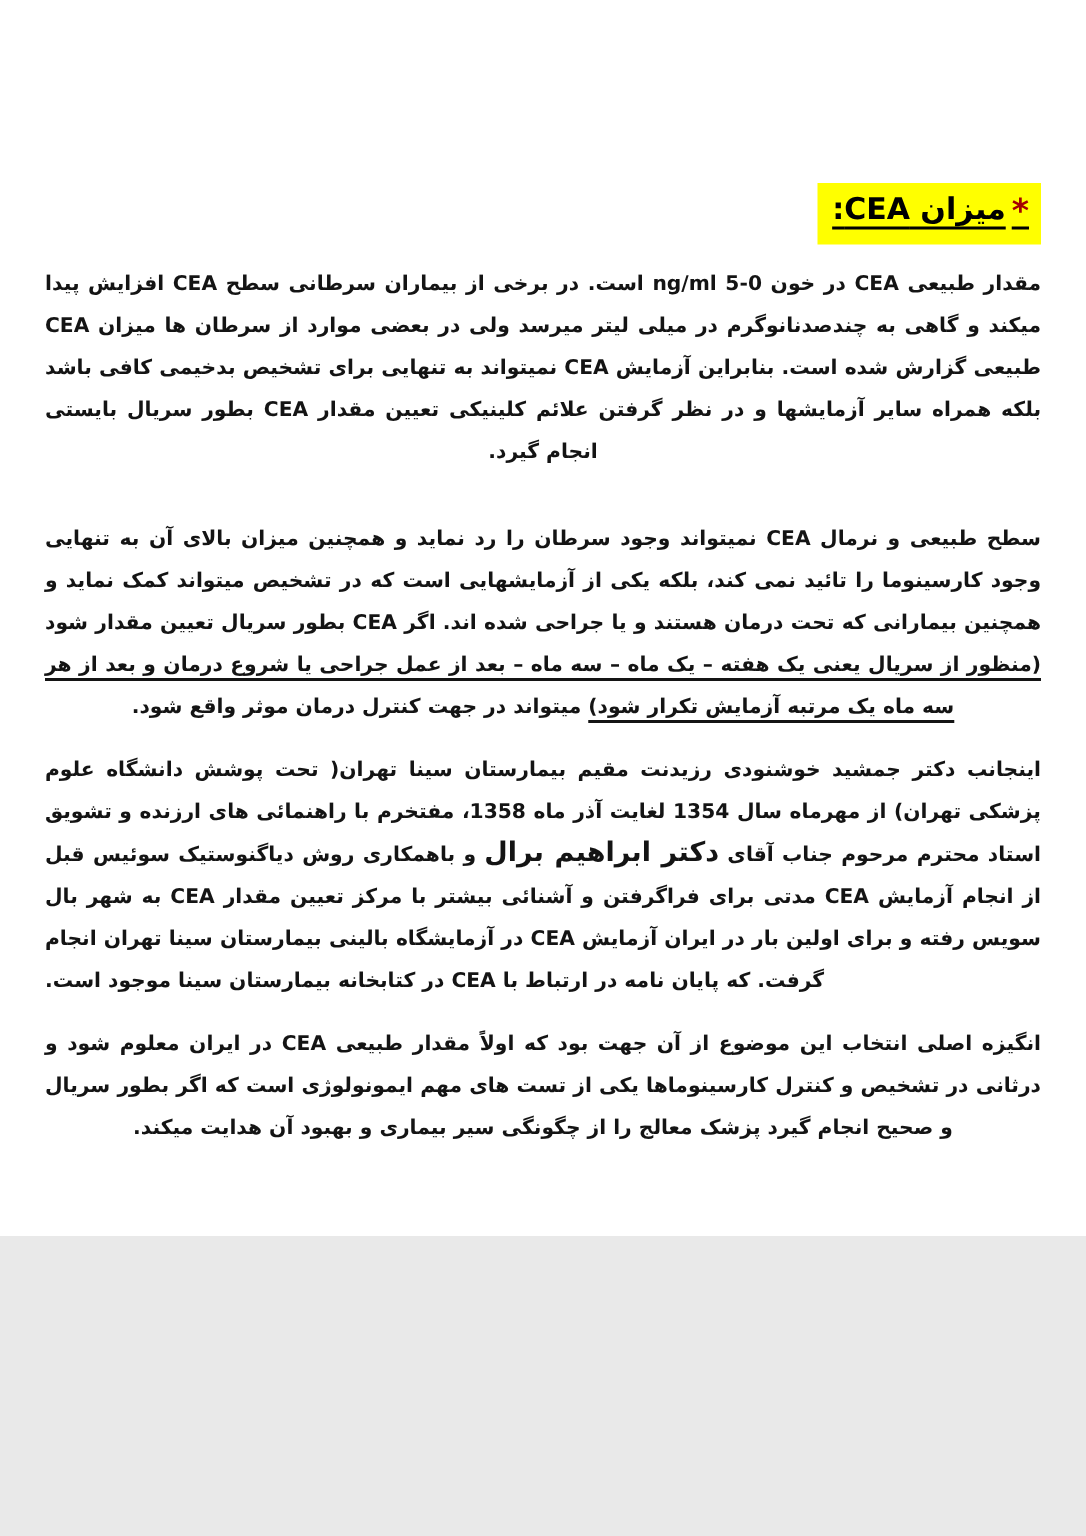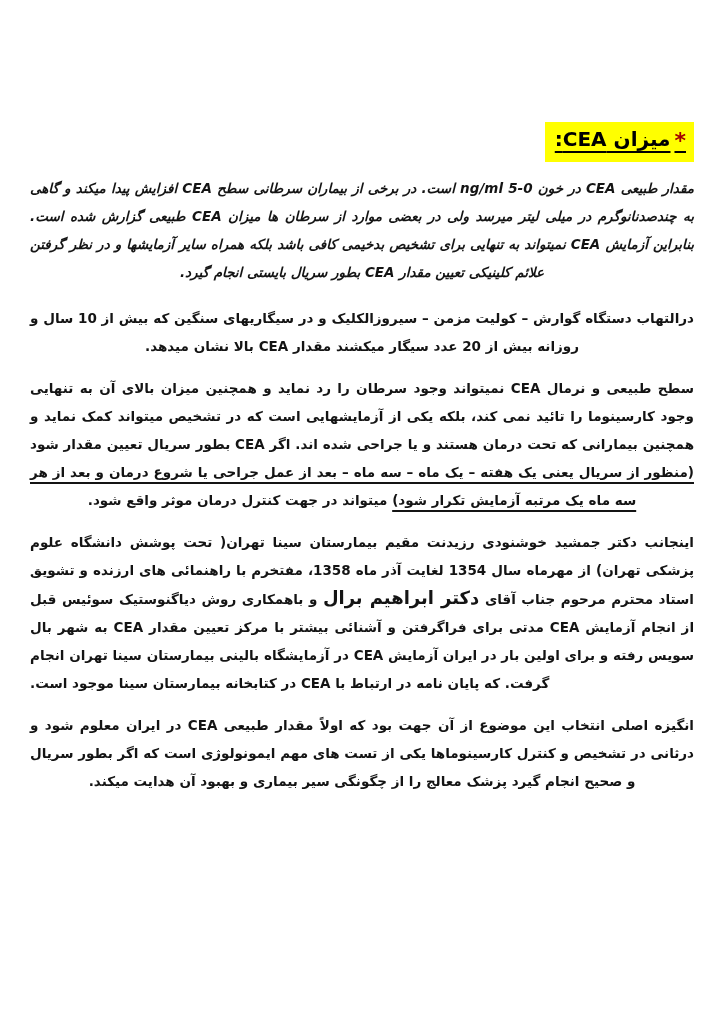--- a/index.html
+++ b/index.html
@@ -1,18 +1,18 @@
 <!DOCTYPE html>
 <html lang="fa" dir="rtl"><head>
 <meta charset="utf-8">
 <style>
   html,body { margin:0; padding:0; background:#e9e9e9; }
   .page {
     position:relative;
-    width:724px; height:1024px;
+    width:724px; height:824px;
     margin:0 auto;
     background:#ffffff;
     font-family:"DejaVu Sans", sans-serif;
     color:#111111;
     direction:rtl;
     overflow:hidden;
     box-sizing:border-box;
   }
   .content {
     padding:122px 30px 0 30px;
@@ -40,21 +40,21 @@
   p.para {
     margin:0 0 14px 0;
     font-size:13.5px;
     font-weight:bold;
     line-height:28px;
     text-align:justify;
     color:#141414;
   }
   p.para.last-center { text-align-last:center; }
   p.para.last-left   { text-align-last:left; }
-  p.para.gap-after   { margin-bottom:18px;font-style:italic; }
+  p.para.gap-after   { margin-bottom:30px; }
   .run-underline {
     text-decoration:underline;
     text-decoration-thickness:1.5px;
     text-underline-offset:5px;
   }
   .run-big {
     font-size:18px;
     line-height:28px;
   }
 </style>
@@ -64,19 +64,18 @@
 <div class="page" style="background: rgb(255, 255, 255);">
   <div class="content">
 
     <div class="heading-wrap">
       <span class="heading" style="background: rgb(255, 255, 0);">
         <span class="star" style="color: rgb(164, 0, 0);">*</span><span>میزان CEA:</span>
       </span>
     </div>
 
     <p class="para last-center gap-after"><span class="run run-normal">مقدار طبیعی CEA در خون 0-5 ng/ml است. در برخی از بیماران سرطانی سطح CEA افزایش پیدا میکند و گاهی به چندصدنانوگرم در میلی لیتر میرسد ولی در بعضی موارد از سرطان ها میزان CEA طبیعی گزارش شده است. بنابراین آزمایش CEA نمیتواند به تنهایی برای تشخیص بدخیمی کافی باشد بلکه همراه سایر آزمایشها و در نظر گرفتن علائم کلینیکی تعیین مقدار CEA بطور سریال بایستی انجام گیرد.</span></p>
-    <p class="para last-center"><span class="run run-normal">درالتهاب دستگاه گوارش – کولیت مزمن – سیروزالکلیک و در سیگاریهای سنگین که بیش از 10 سال و روزانه بیش از 20 عدد سیگار میکشند مقدار CEA بالا نشان میدهد.</span></p>
     <p class="para last-center"><span class="run run-normal">سطح طبیعی و نرمال CEA نمیتواند وجود سرطان را رد نماید و همچنین میزان بالای آن به تنهایی وجود کارسینوما را تائید نمی کند، بلکه یکی از آزمایشهایی است که در تشخیص میتواند کمک نماید و همچنین بیمارانی که تحت درمان هستند و یا جراحی شده اند. اگر CEA بطور سریال تعیین مقدار شود </span><span class="run run-underline">(منظور از سریال یعنی یک هفته – یک ماه – سه ماه – بعد از عمل جراحی یا شروع درمان و بعد از هر سه ماه یک مرتبه آزمایش تکرار شود)</span><span class="run run-normal"> میتواند در جهت کنترل درمان موثر واقع شود.</span></p>
     <p class="para last-left"><span class="run run-normal">اینجانب دکتر جمشید خوشنودی رزیدنت مقیم بیمارستان سینا تهران( تحت پوشش دانشگاه علوم پزشکی تهران) از مهرماه سال 1354 لغایت آذر ماه 1358، مفتخرم با راهنمائی های ارزنده و تشویق استاد محترم مرحوم جناب آقای </span><span class="run run-big">دکتر ابراهیم برال</span><span class="run run-normal"> و باهمکاری روش دیاگنوستیک سوئیس قبل از انجام آزمایش CEA مدتی برای فراگرفتن و آشنائی بیشتر با مرکز تعیین مقدار CEA به شهر بال سویس رفته و برای اولین بار در ایران آزمایش CEA در آزمایشگاه بالینی بیمارستان سینا تهران انجام گرفت. که پایان نامه در ارتباط با CEA در کتابخانه بیمارستان سینا موجود است.</span></p>
     <p class="para last-center"><span class="run run-normal">انگیزه اصلی انتخاب این موضوع از آن جهت بود که اولاً مقدار طبیعی CEA در ایران معلوم شود و درثانی در تشخیص و کنترل کارسینوماها یکی از تست های مهم ایمونولوژی است که اگر بطور سریال و صحیح انجام گیرد پزشک معالج را از چگونگی سیر بیماری و بهبود آن هدایت میکند.</span></p>
 
   </div>
 </div>
 
 </body></html>

